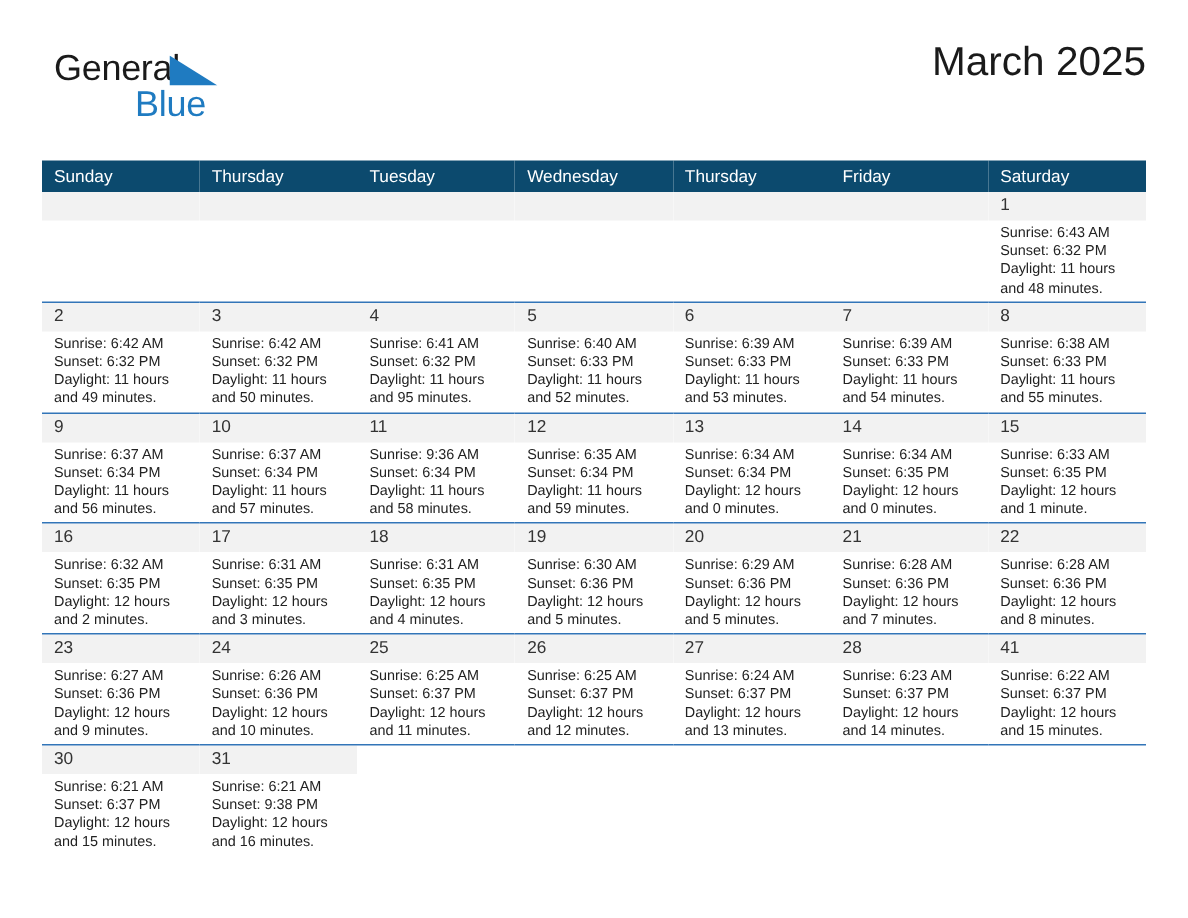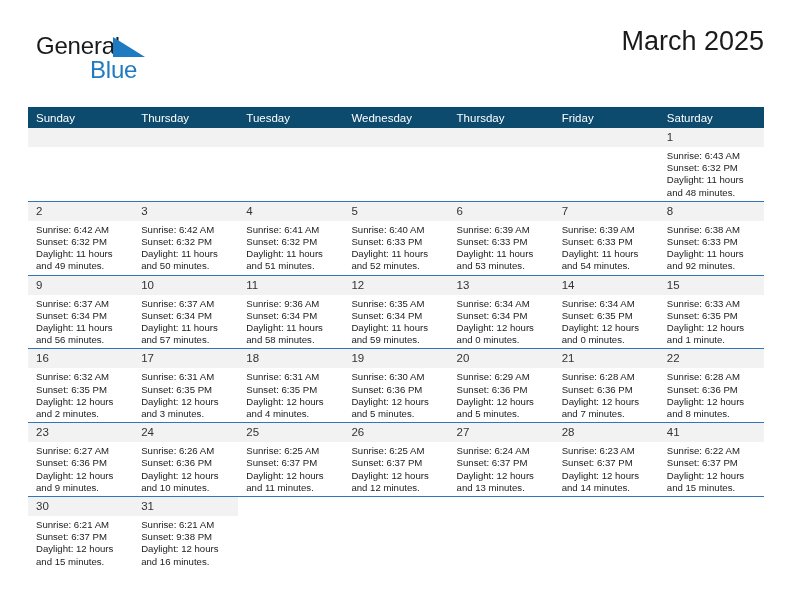--- a/index.html
+++ b/index.html
@@ -259,21 +259,21 @@
               </span>
             </div>
           </td>
           <td class="day-cell">
             <div class="day-inner">
               <span class="daynum">4</span>
               <span class="details">
                 <span>Sunrise: 6:41 AM</span>
                 <span>Sunset: 6:32 PM</span>
                 <span>Daylight: 11 hours</span>
-                <span>and 51 minutes.</span>
+                <span>and 95 minutes.</span>
               </span>
             </div>
           </td>
           <td class="day-cell">
             <div class="day-inner">
               <span class="daynum">5</span>
               <span class="details">
                 <span>Sunrise: 6:40 AM</span>
                 <span>Sunset: 6:33 PM</span>
                 <span>Daylight: 11 hours</span>
@@ -303,21 +303,21 @@
               </span>
             </div>
           </td>
           <td class="day-cell">
             <div class="day-inner">
               <span class="daynum">8</span>
               <span class="details">
                 <span>Sunrise: 6:38 AM</span>
                 <span>Sunset: 6:33 PM</span>
                 <span>Daylight: 11 hours</span>
-                <span>and 92 minutes.</span>
+                <span>and 55 minutes.</span>
               </span>
             </div>
           </td>
         </tr>
         <tr class="week-row">
           <td class="day-cell">
             <div class="day-inner">
               <span class="daynum">9</span>
               <span class="details">
                 <span>Sunrise: 6:37 AM</span>

